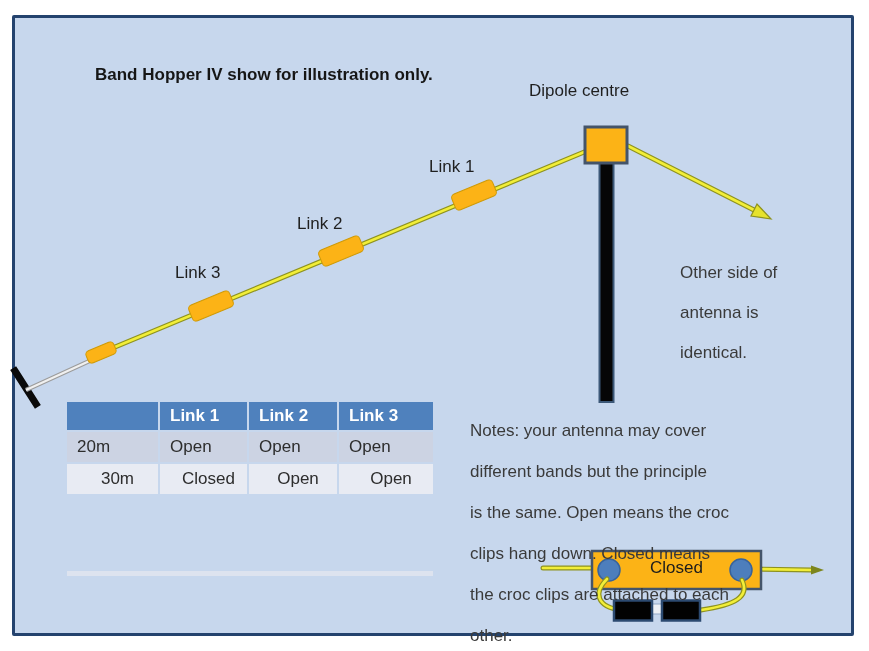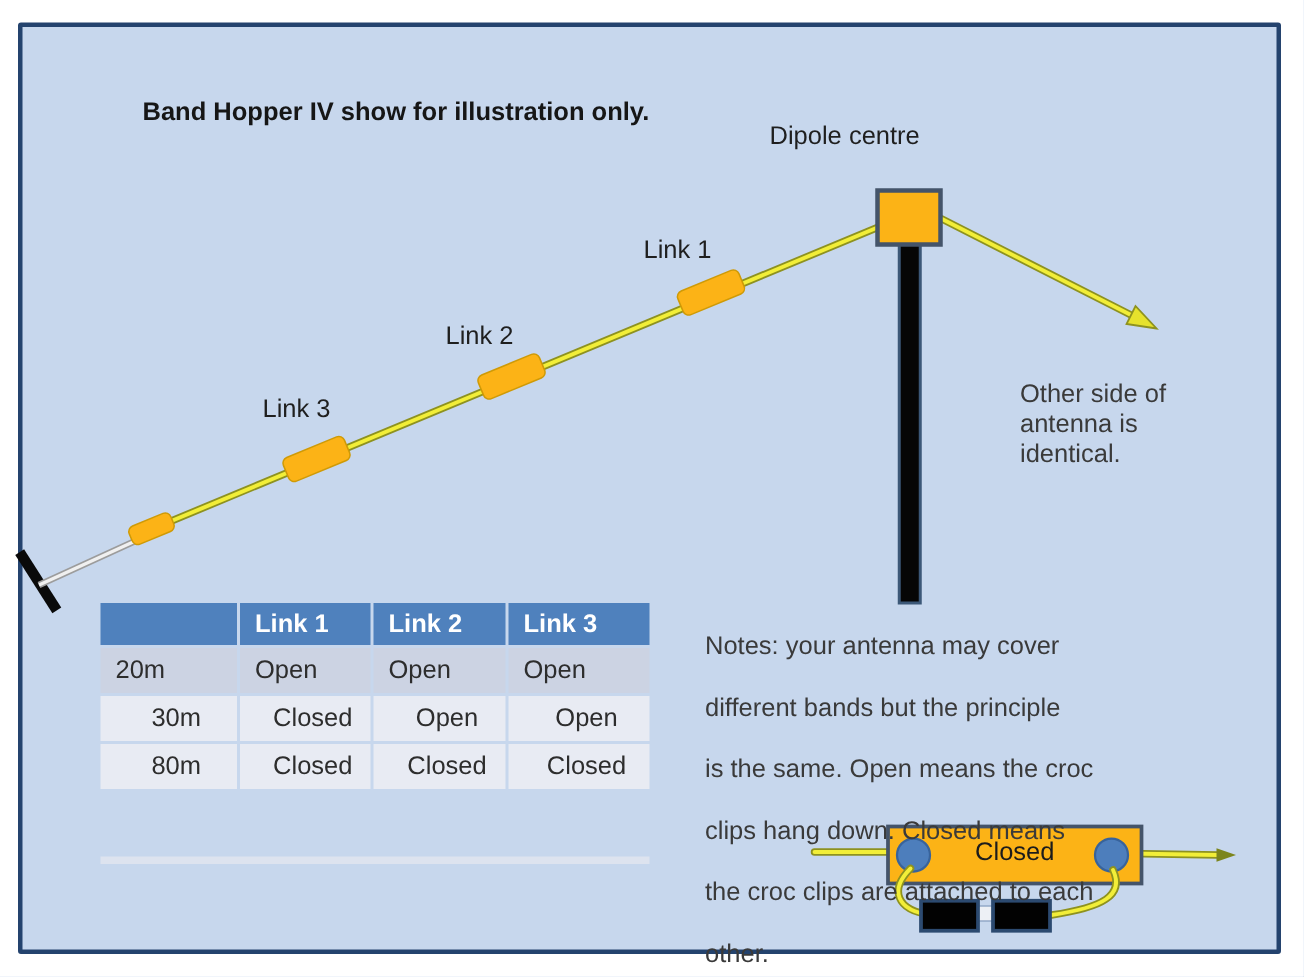--- a/index.html
+++ b/index.html
@@ -16,25 +16,25 @@
     --text-gray:#3a3a3a;
   }
   *{box-sizing:border-box;margin:0;padding:0;}
   body{background:#ffffff;font-family:"Liberation Sans",sans-serif;}
   .canvas{position:relative;width:869px;height:651px;background:#ffffff;overflow:hidden;}
   .panel{position:absolute;left:12px;top:15px;width:842px;height:621px;
          background:var(--panel-bg);border:3px solid var(--panel-border);border-radius:2px;}
   svg.diagram{position:absolute;left:0;top:0;width:869px;height:651px;}
   .label{position:absolute;color:var(--text-dark);font-size:17px;white-space:nowrap;}
   .title{position:absolute;left:57px;top:65px;font-size:17px;font-weight:bold;color:#161616;white-space:nowrap;margin-left:38px;}
-  .dipole-label{left:513px;top:81px;}
+  .dipole-label{left:529px;top:81px;}
   .link1-label{left:429px;top:157px;}
   .link2-label{left:297px;top:214px;}
   .link3-label{left:175px;top:263px;}
-  .other-note{position:absolute;left:680px;top:253px;font-size:17px;line-height:20px;
+  .other-note{position:absolute;left:680px;top:253px;font-size:17px;line-height:40px;
               color:var(--text-gray);white-space:pre-line;}
   .notes{position:absolute;left:470px;top:410px;font-size:17px;line-height:41px;
          color:var(--text-gray);white-space:pre-line;}
   .closed-label{position:absolute;left:592px;top:558px;width:169px;text-align:center;
                 font-size:17px;color:#1c1c1c;}
   
   table.links{position:absolute;left:65px;top:400px;border-collapse:separate;border-spacing:2px;
               font-size:17px;color:#2d2d2d;}
   table.links th{background:var(--table-header-bg);color:#ffffff;font-weight:bold;
                  text-align:left;padding:0 0 0 10px;height:28px;font-size:17px;}
@@ -154,23 +154,17 @@
         <td class="c1">Open</td>
         <td class="c2">Open</td>
         <td class="c3">Open</td>
       </tr>
       <tr class="light">
         <td class="c0">30m</td>
         <td class="c1">Closed</td>
         <td class="c2">Open</td>
         <td class="c3">Open</td>
       </tr>
-      <tr class="light">
-        <td class="c0">80m</td>
-        <td class="c1">Closed</td>
-        <td class="c2">Closed</td>
-        <td class="c3">Closed</td>
-      </tr>
     </tbody>
   </table>
   <div class="table-strip"></div>
 
 </div>
 
 </body></html>

